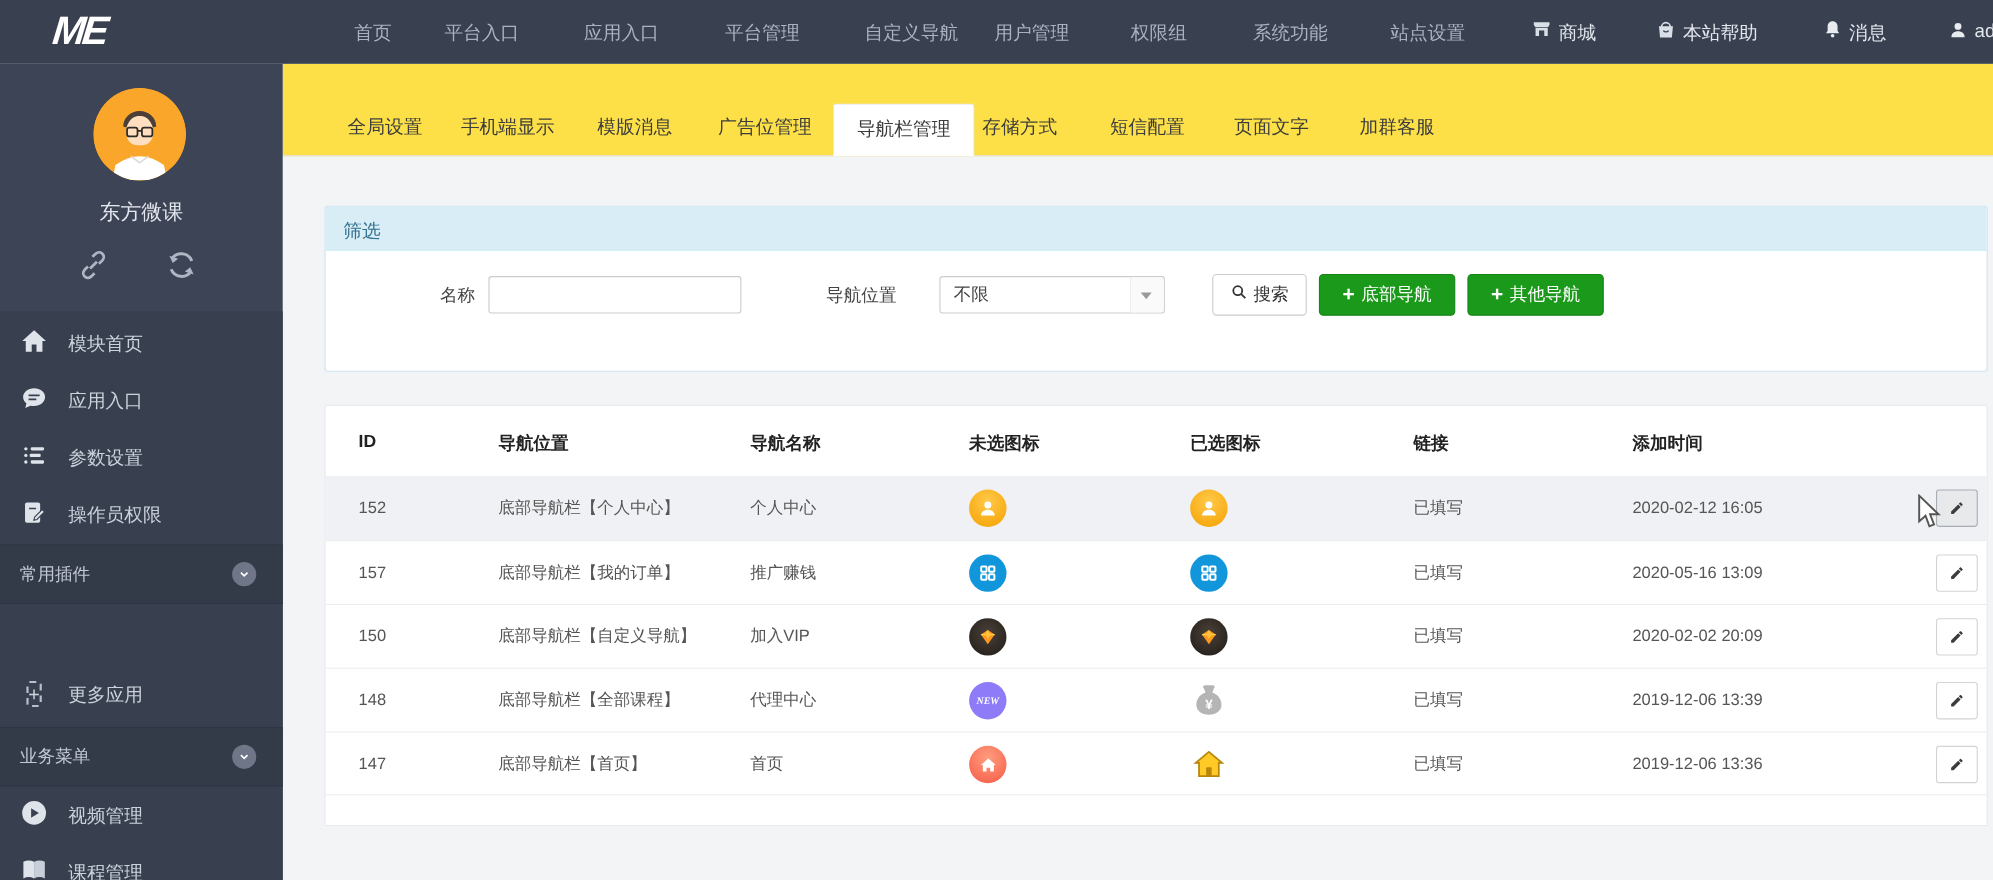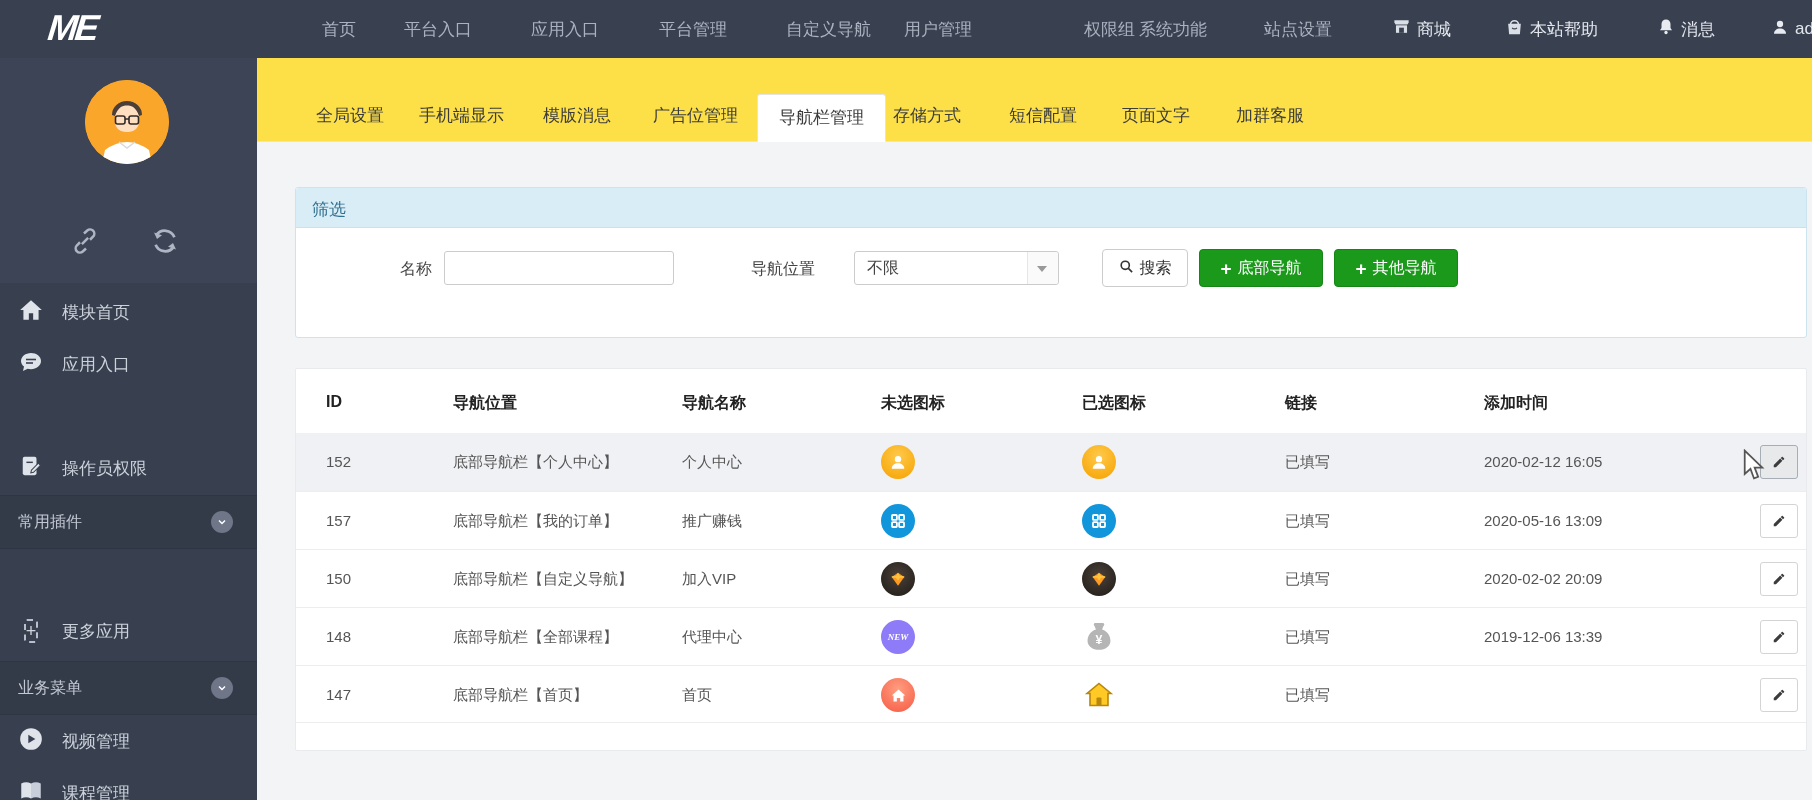--- a/index.html
+++ b/index.html
@@ -92,21 +92,21 @@
 <div class="screen">
 
   <header class="navbar">
     <div class="logo">ME</div>
     <span class="nav-item" style="left:322px">首页</span>
     <span class="nav-item" style="left:404px">平台入口</span>
     <span class="nav-item" style="left:531px">应用入口</span>
     <span class="nav-item" style="left:659px">平台管理</span>
     <span class="nav-item" style="left:786px">自定义导航</span>
     <span class="nav-item" style="left:904px">用户管理</span>
-    <span class="nav-item" style="left:1084px">权限组</span>
+    <span class="nav-item" style="left:1028px">权限组</span>
     <span class="nav-item" style="left:1139px">系统功能</span>
     <span class="nav-item" style="left:1264px">站点设置</span>
 
     <div class="nav-rgroup" style="left:1392px">
       <span><svg width="19" height="19" viewBox="0 0 24 24">
             <path d="M3 4h18v3l-1.5 2.5h-15L3 7z" fill="#dadfe7"></path>
             <path d="M5 10.5h14V20H5z" fill="#dadfe7"></path>
             <rect x="9" y="13.5" width="6" height="6.5" fill="#394050"></rect>
           </svg></span>
       <span>商城</span>
@@ -141,20 +141,21 @@
         <circle cx="42" cy="42" r="42" fill="#f9a62b"></circle>
         <rect x="30" y="24" width="24" height="28" rx="10" fill="#ffdfc0"></rect>
         <path d="M27 35a15 14 0 0 1 30 0l-3 1c-3-8.5-7-10.5-12-10.5s-9 2-12 10.5z" fill="#4c3f38"></path>
         <rect x="30.5" y="36" width="9.5" height="8" rx="2" fill="none" stroke="#2e2a28" stroke-width="1.6"></rect>
         <rect x="44" y="36" width="9.5" height="8" rx="2" fill="none" stroke="#2e2a28" stroke-width="1.6"></rect>
         <line x1="40" y1="39" x2="44" y2="39" stroke="#2e2a28" stroke-width="1.6"></line>
         <path d="M20 70q22-16 44 0l3 14H17z" fill="#fff"></path>
         <path d="M34 62l8 6 8-6" fill="none" stroke="#d9d9d9" stroke-width="1.5"></path>
       </svg>
     </div>
+    <div class="side-name">东方微课</div>
     <div class="side-tools">
       <span style="position:absolute;left:70px;cursor:pointer">
         <svg width="30" height="30" viewBox="0 0 24 24" fill="none" stroke="#aeb5c3" stroke-width="2">
             <path d="M9.5 14.5l5-5"></path>
             <path d="M8 13l-2.6 2.6a3.4 3.4 0 0 0 4.8 4.8L12.8 18"></path>
             <path d="M16 11l2.6-2.6a3.4 3.4 0 0 0-4.8-4.8L11.2 6"></path>
           </svg>
       </span>
       <span style="position:absolute;left:150px;cursor:pointer">
         <svg width="30" height="30" viewBox="0 0 24 24">
@@ -175,20 +176,33 @@
             </svg></span>
         <span class="lb">模块首页</span>
       </div>
       <div class="mi" style="top:55px">
         <span class="ic"><svg width="24" height="24" viewBox="0 0 24 24">
               <path d="M12 3C6.5 3 2 6.6 2 11c0 2.2 1.1 4.2 3 5.6L4 21l4.6-2.2c1 .3 2.2.4 3.4.4 5.5 0 10-3.6 10-8.2S17.5 3 12 3z" fill="#dfe3ea"></path>
               <line x1="7" y1="9.5" x2="17" y2="9.5" stroke="#39404f" stroke-width="1.6"></line>
               <line x1="7" y1="13" x2="14" y2="13" stroke="#39404f" stroke-width="1.6"></line>
             </svg></span>
         <span class="lb">应用入口</span>
+      </div>
+      <div class="mi" style="top:107px">
+        <span class="ic"><svg width="24" height="24" viewBox="0 0 24 24">
+              <g fill="#dfe3ea">
+                <rect x="3" y="4.5" width="3" height="3" rx="1.5"></rect>
+                <rect x="9" y="4.5" width="12" height="3" rx="1"></rect>
+                <rect x="3" y="10.5" width="3" height="3" rx="1.5"></rect>
+                <rect x="8" y="10.5" width="10" height="3" rx="1"></rect>
+                <rect x="3" y="16.5" width="3" height="3" rx="1.5"></rect>
+                <rect x="9" y="16.5" width="12" height="3" rx="1"></rect>
+              </g>
+            </svg></span>
+        <span class="lb">参数设置</span>
       </div>
       <div class="mi" style="top:159px">
         <span class="ic"><svg width="22" height="24" viewBox="0 0 24 24">
               <path d="M5 2h11a2 2 0 0 1 2 2v16a2 2 0 0 1-2 2H5a2 2 0 0 1-2-2V4a2 2 0 0 1 2-2z" fill="#dfe3ea"></path>
               <line x1="7" y1="8" x2="14" y2="8" stroke="#39404f" stroke-width="1.6"></line>
               <path d="M12.5 16.5l7.5-7.5 2.3 2.3-7.5 7.5-3 .7z" fill="#dfe3ea" stroke="#39404f" stroke-width="1.1"></path>
             </svg></span>
         <span class="lb">操作员权限</span>
       </div>
 
@@ -400,20 +414,21 @@
             <path d="M12 4.5l8.5 7.5h-2.2v7.5h-4.2v-4.5h-4.2v4.5H5.7V12H3.5z" fill="#fff"></path>
           </svg>
         </span>
       <span class="ticon i2 flat">
           <svg width="30" height="30" viewBox="0 0 30 30">
             <path d="M15 3.5L27 13.5h-3v12H6v-12H3z" fill="#ffc926" stroke="#b8860b" stroke-width="1.6"></path>
             <rect x="12.5" y="17.5" width="5" height="8" fill="#b8860b" rx="1"></rect>
           </svg>
         </span>
       <span class="td c-link">已填写</span>
+      <span class="td c-time">2019-12-06 13:36</span>
       <button class="edit-btn">
           <svg width="14" height="14" viewBox="0 0 24 24" fill="#3c3c3c">
             <path d="M3 17.2V21h3.8L17.8 10 14 6.2 3 17.2zM20.7 7.1c.4-.4.4-1 0-1.4l-2.4-2.4c-.4-.4-1-.4-1.4 0L15 5.2 18.8 9l1.9-1.9z"></path>
           </svg>
         </button>
     </div>
   </section>
 
   <span class="cursor">
     <svg width="24" height="32" viewBox="0 0 14 20">

